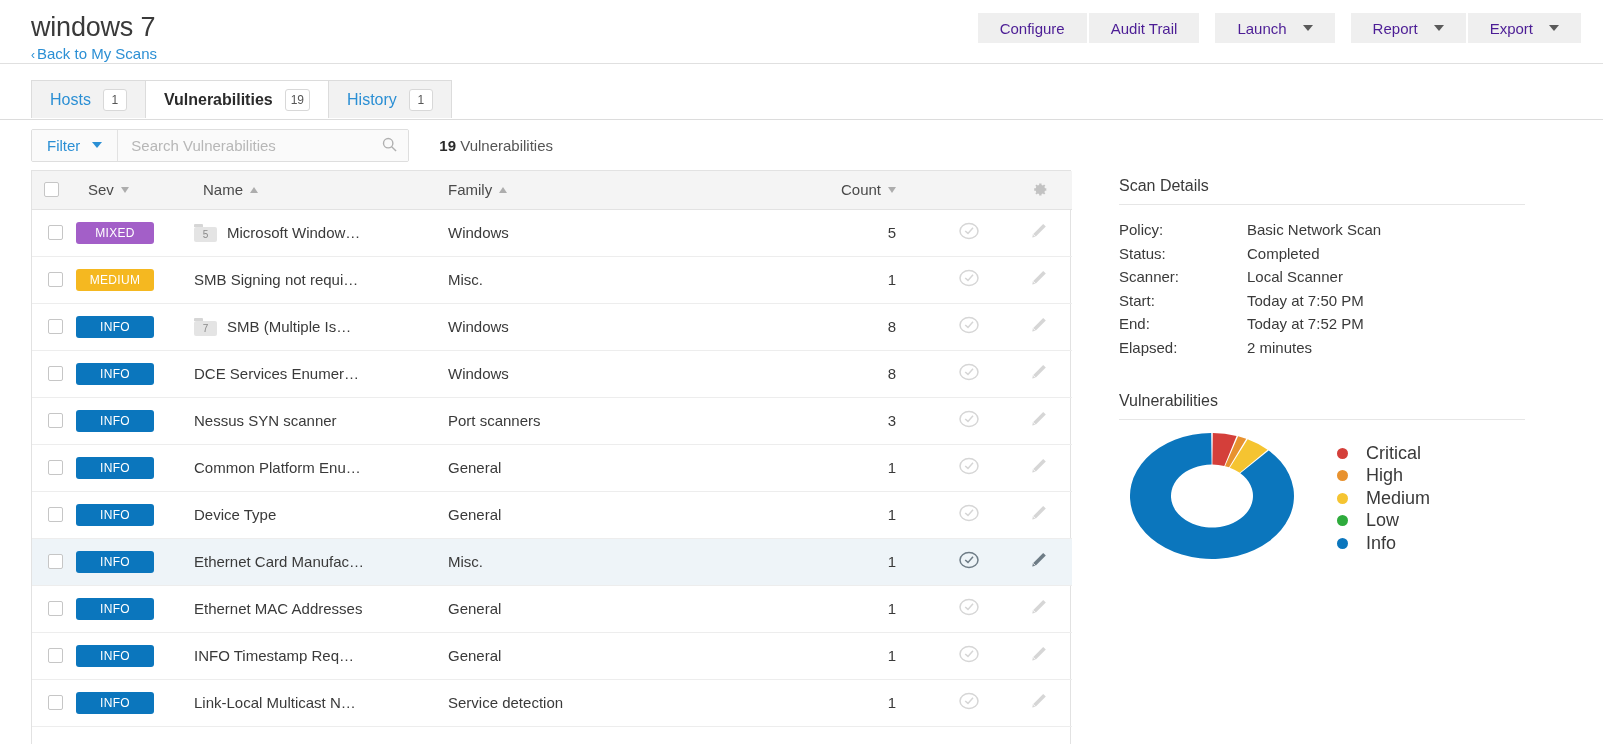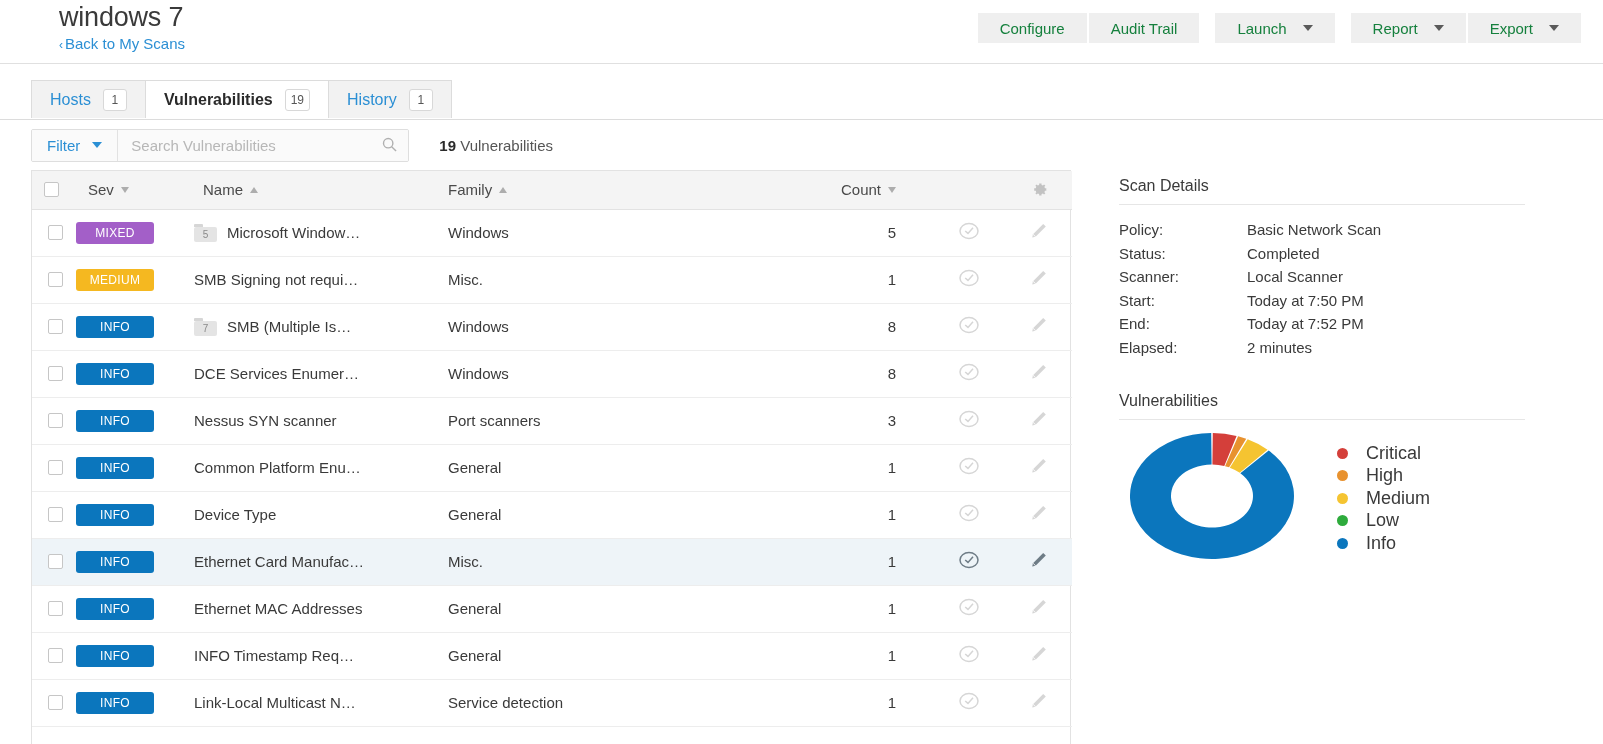--- a/index.html
+++ b/index.html
@@ -11,21 +11,21 @@
     color: #2f2f2f;
     overflow: hidden;
   }
 
   
   #header {
     position: relative;
     height: 64px;
     border-bottom: 1px solid #e0e0e0;
   }
-  #title-block { position: absolute; left: 31px; top: 2px; margin-left: 28px; }
+  #title-block { position: absolute; left: 31px; top: 12px; }
   #page-title {
     font-size: 27px;
     font-weight: 400;
     color: #3a3a3a;
     letter-spacing: -0.2px;
     line-height: 30px;
   }
   #back-link {
     display: block;
     margin-top: 3px;
@@ -45,21 +45,21 @@
   }
   .btn-group { display: flex; margin-left: 16px; }
   .btn-group:first-child { margin-left: 0; }
   .tbtn {
     background: #efefef;
     border: none;
     height: 30px;
     padding: 0 22px;
     font-family: "Liberation Sans", sans-serif;
     font-size: 15px;
-    color: #15803d;
+    color: #4c1d95;
     cursor: pointer;
     display: flex;
     align-items: center;
     justify-content: center;
     white-space: nowrap;
   }
   .tbtn + .tbtn { margin-left: 2px; }
   .caret {
     display: inline-block;
     width: 0; height: 0;

